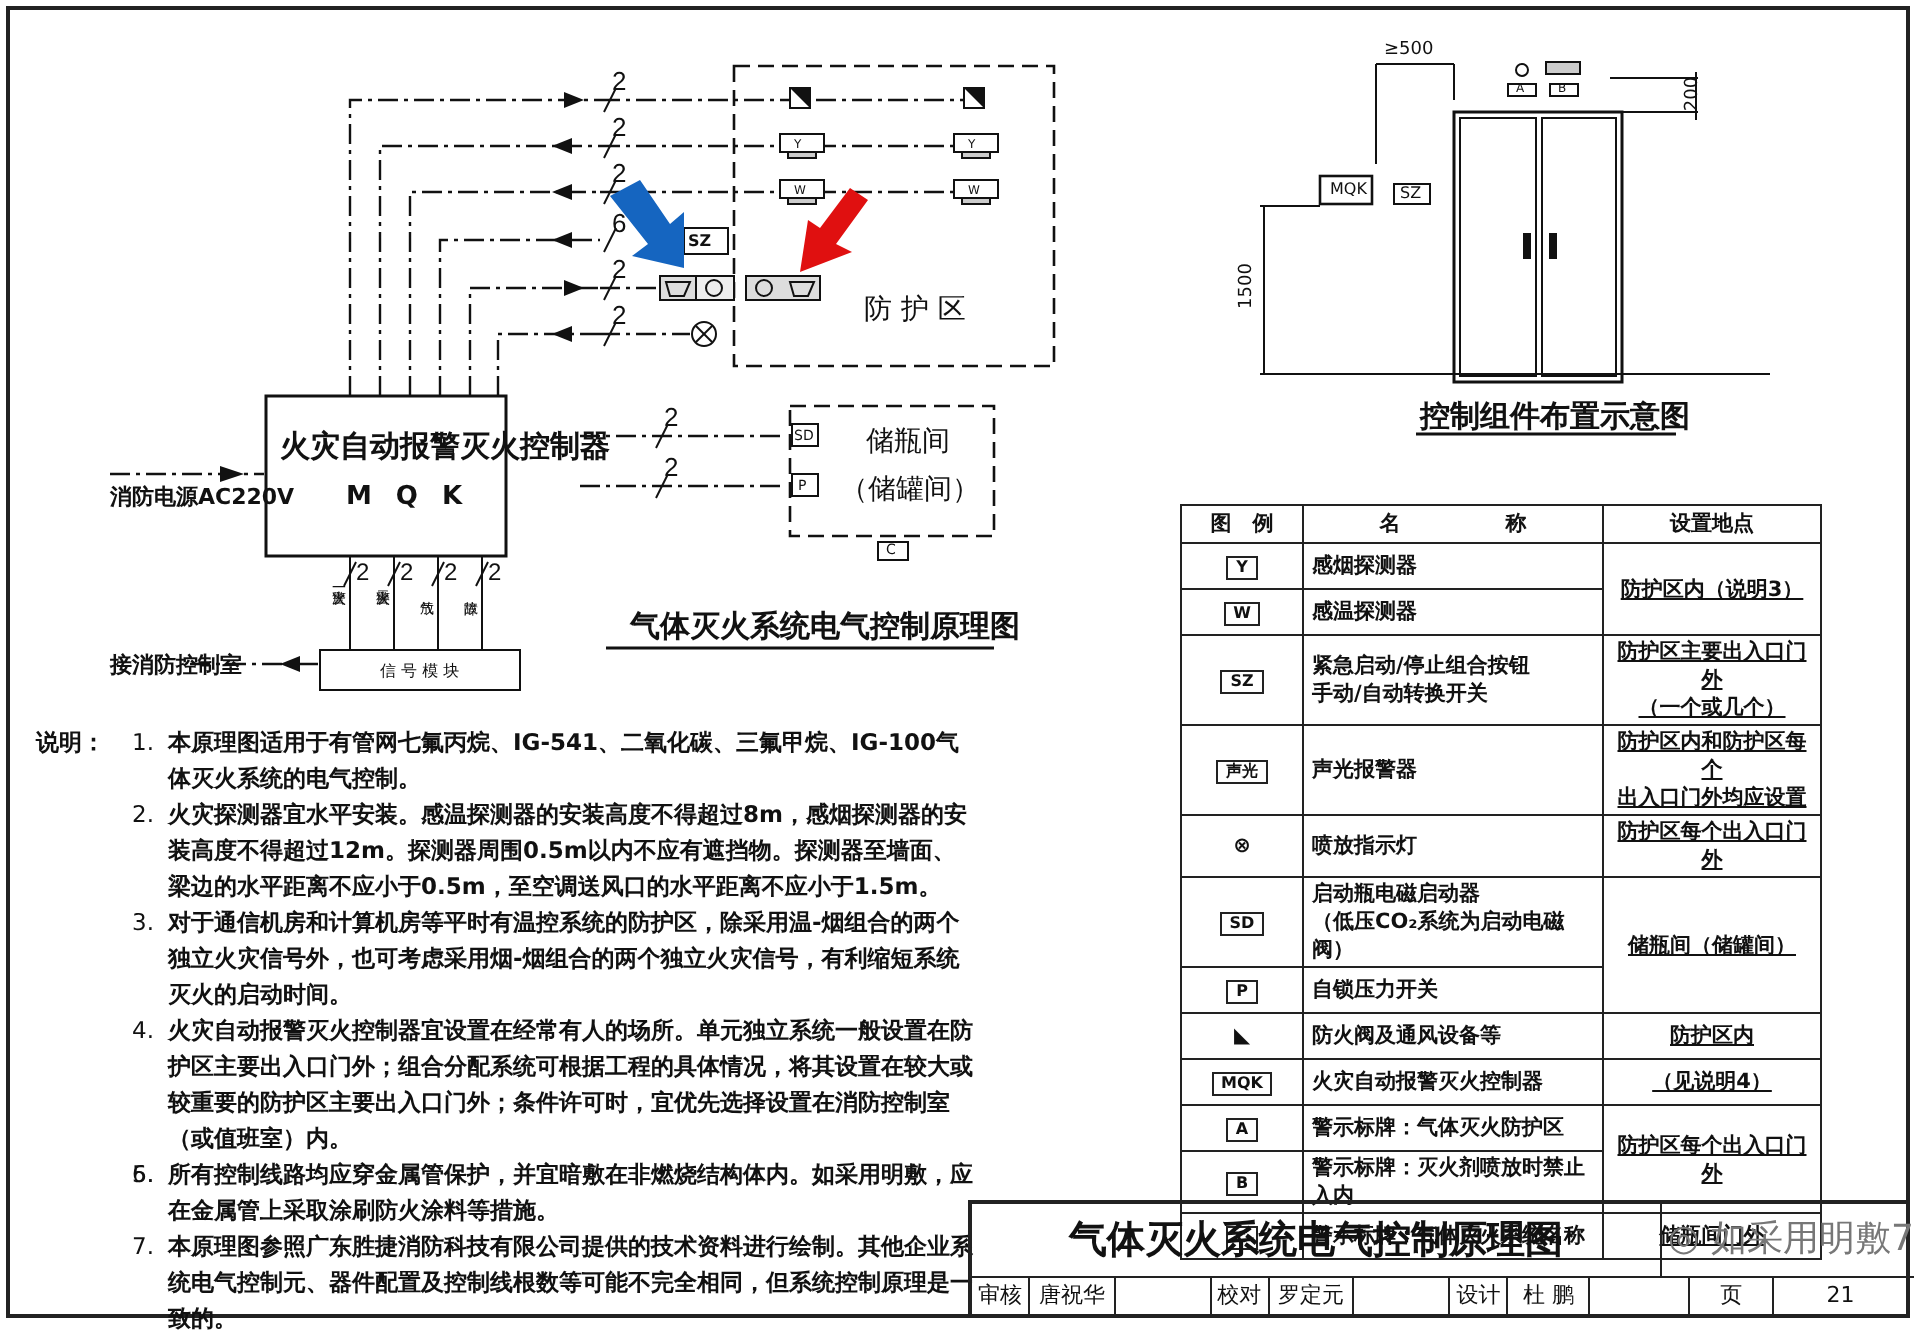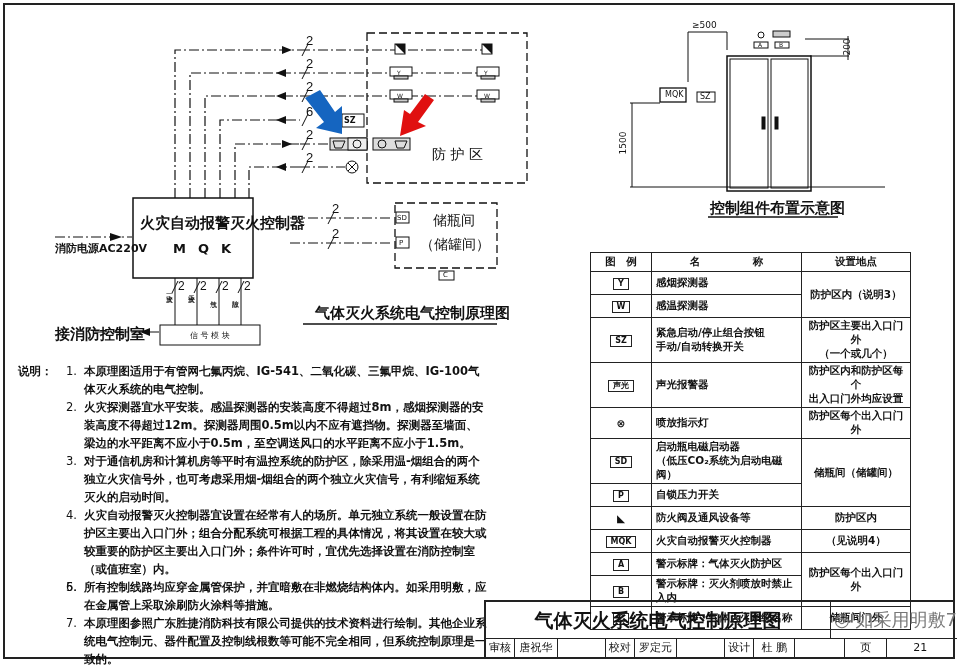--- a/index.html
+++ b/index.html
@@ -9,21 +9,21 @@
   svg.main { position:absolute; left:0; top:0; }
   .t { position:absolute; white-space:nowrap; }
   .notes { position:absolute; left:18px; top:362px; width:470px; font-size:11.5px; line-height:18px; font-weight:bold; }
   .notes .label { position:absolute; left:0; top:0; }
   .notes .item { position:relative; margin-left:48px; padding-left:18px; }
   .notes .item .num { position:absolute; left:0; top:0; font-weight:normal; }
   table.legend { position:absolute; left:590px; top:252px; width:321px; border-collapse:collapse; font-size:10.5px; font-weight:bold; }
   table.legend td, table.legend th { border:1px solid #222; padding:1px 4px; height:20px; }
   table.legend th { font-weight:bold; text-align:center; height:16px; }
   table.legend td.sym { text-align:center; width:52px; }
-  table.legend td.loc { text-align:center; width:100px; }
+  table.legend td.loc { text-align:center; width:100px;text-decoration:underline; }
   .symbox { display:inline-block; border:1px solid #222; font-size:8px; padding:0 4px; line-height:10px; }
   .titleblock { position:absolute; left:484px; top:600px; width:471px; height:59px; border:2px solid #222; box-sizing:border-box; }
   .tb-title { position:absolute; left:0; top:0; width:344px; height:36px; border-right:1px solid #222; border-bottom:1px solid #222; font-size:19px; font-weight:bold; text-align:center; line-height:36px; }
   .tb-right1 { position:absolute; left:344px; top:0; width:123px; height:36px; border-bottom:1px solid #222; font-size:18px; color:#777; line-height:36px; padding-left:4px; }
   .tb-row { position:absolute; left:0; top:36px; width:467px; height:19px; display:flex; font-size:11px; line-height:19px; }
   .tb-row span { border-right:1px solid #222; padding:0 3px; text-align:center; }
 </style>
 </head>
 <body>
 
@@ -182,21 +182,21 @@
     <circle cx="761" cy="35" r="3"></circle>
     <rect x="773" y="31" width="17" height="6" fill="#ccc"></rect>
   </g>
   <line x1="708" y1="217" x2="838" y2="217" stroke="#111" stroke-width="1.5"></line>
   <line x1="540" y1="632" x2="540" y2="632"></line>
 </svg>
 
 <div class="t" style="left:140px;top:214px;font-size:15px;font-weight:bold;">火灾自动报警灭火控制器</div>
 <div class="t" style="left:173px;top:241px;font-size:13px;font-weight:bold;letter-spacing:12px;">MQK</div>
 <div class="t" style="left:55px;top:241px;font-size:11px;font-weight:bold;">消防电源AC220V</div>
-<div class="t" style="left:55px;top:325px;font-size:15px;font-weight:bold;">接消防控制室</div>
+<div class="t" style="left:55px;top:325px;font-size:11px;font-weight:bold;">接消防控制室</div>
 <div class="t" style="left:190px;top:330px;font-size:8px;font-weight:normal;">信 号 模 块</div>
 <div class="t" style="left:164px;top:290px;font-size:7px;writing-mode:vertical-rl;">一次火警</div>
 <div class="t" style="left:186px;top:290px;font-size:7px;writing-mode:vertical-rl;">二次火警</div>
 <div class="t" style="left:208px;top:295px;font-size:7px;writing-mode:vertical-rl;">放气</div>
 <div class="t" style="left:230px;top:295px;font-size:7px;writing-mode:vertical-rl;">故障</div>
 <div class="t" style="left:432px;top:146px;font-size:14px;">防 护 区</div>
 <div class="t" style="left:344px;top:116px;font-size:8px;font-weight:bold;">SZ</div>
 <div class="t" style="left:397px;top:69px;font-size:6px;">Y</div>
 <div class="t" style="left:484px;top:69px;font-size:6px;">Y</div>
 <div class="t" style="left:397px;top:92px;font-size:6px;">W</div>

